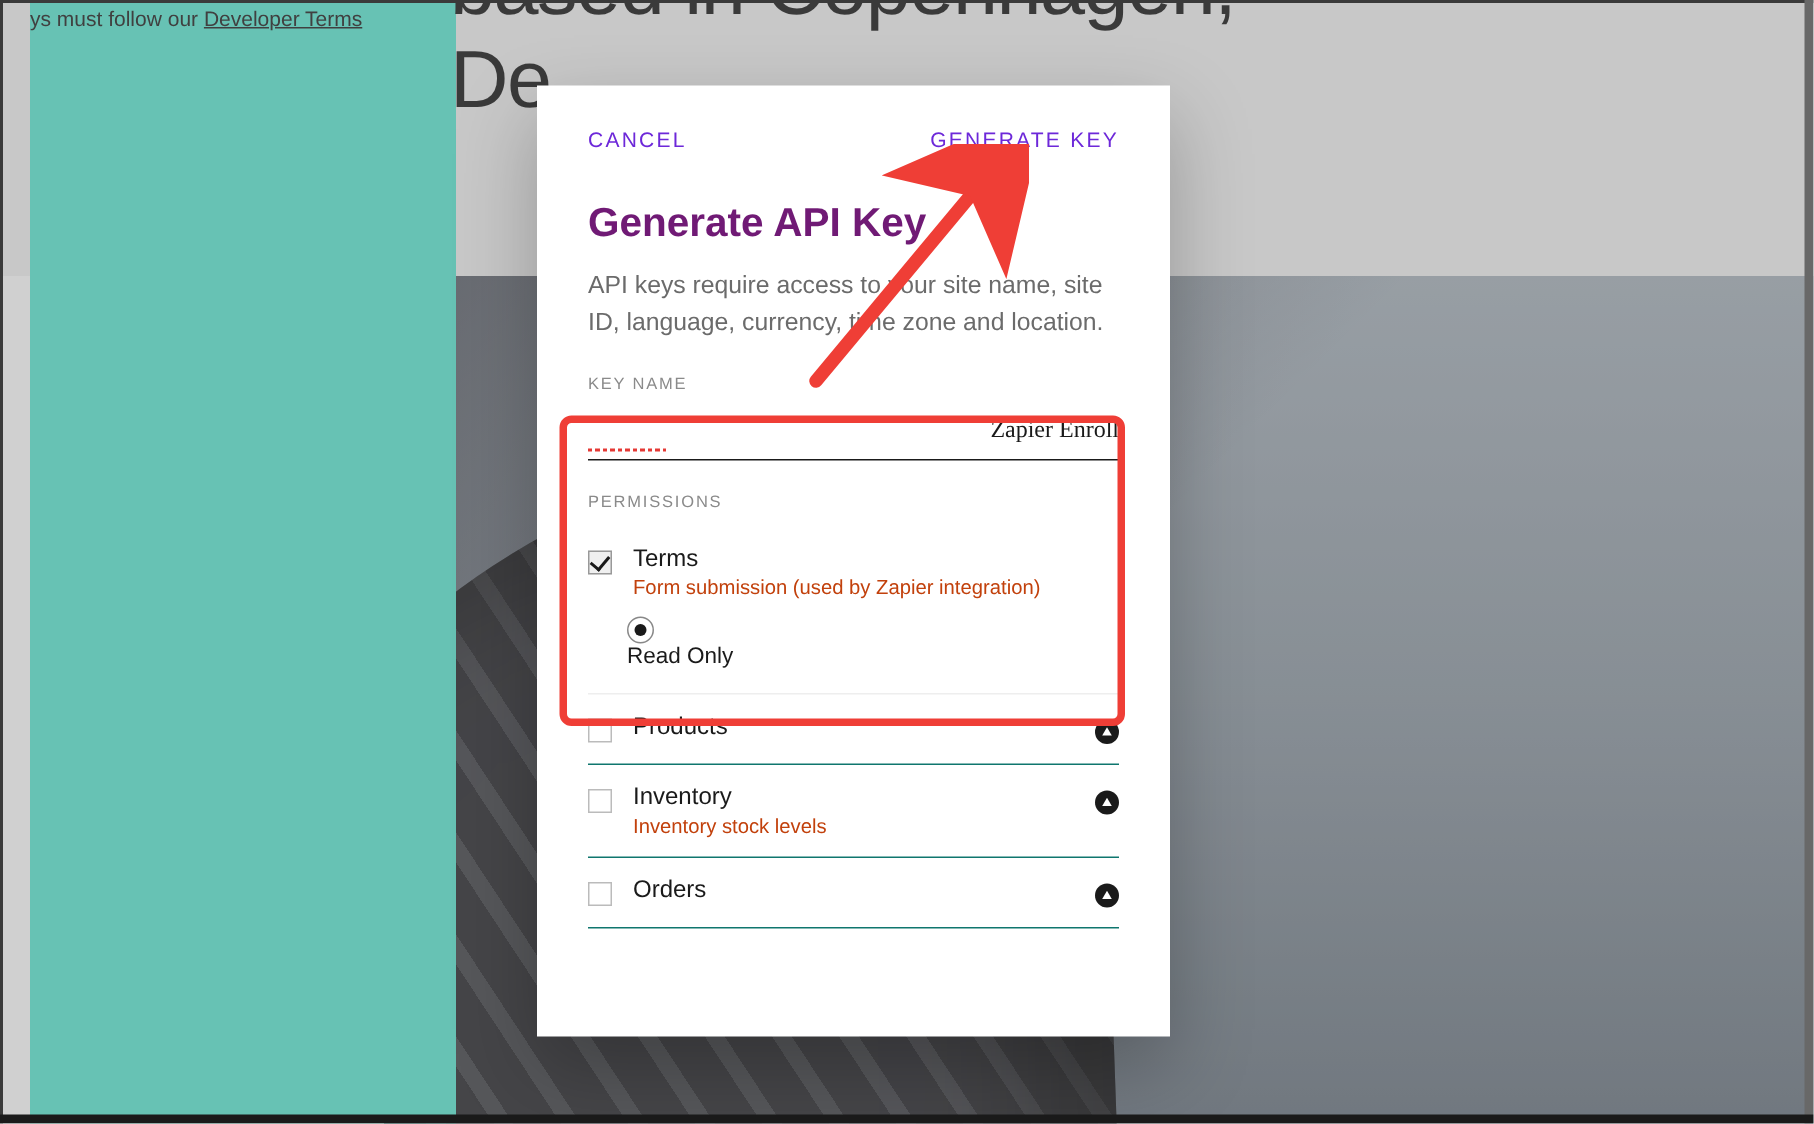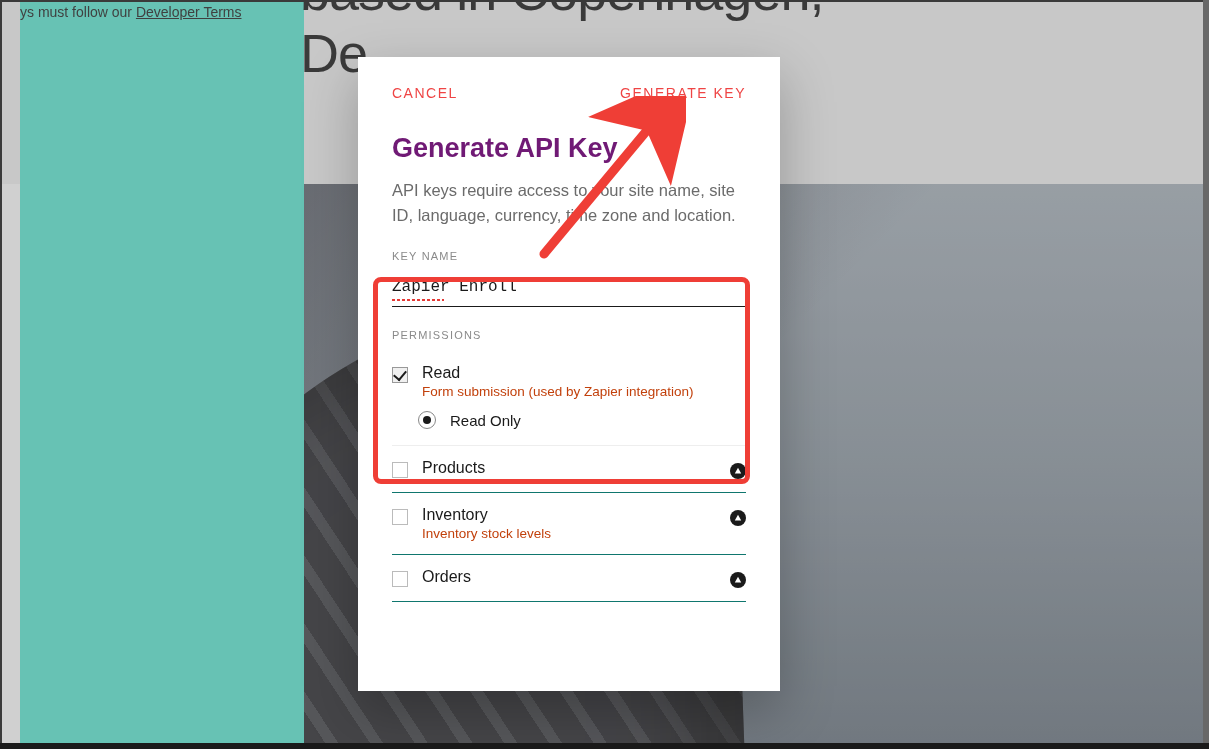--- a/index.html
+++ b/index.html
@@ -27,48 +27,48 @@
     box-shadow: inset -60px 40px 80px rgba(0,0,0,0.5);
   }
 
   
   .dim { position:absolute; inset:0; background: rgba(120,120,120,0.35); pointer-events:none; }
 
   
   .modal { position: absolute; left: 358px; top: 57px; width: 422px; height: 634px; background: #fff;
     box-shadow: 0 20px 50px rgba(0,0,0,0.25); overflow: hidden; }
   .modal-header { display:flex; justify-content: space-between; align-items: center; padding: 28px 34px 14px; }
-  .modal-header button { background:none; border:none; font-size: 14px; letter-spacing: 1.5px; font-weight:500; color:#ef4444; cursor:pointer; font-family: inherit; }
+  .modal-header button { background:none; border:none; font-size: 14px; letter-spacing: 1.5px; font-weight:500; color:#6d28d9; cursor:pointer; font-family: inherit; }
   .modal-body { padding: 18px 34px 0; }
   .modal-title { font-size: 27px; font-weight: 600; color:#701a75; margin-bottom: 14px; }
   .modal-desc { font-size: 16.5px; line-height: 1.5; color: #6b6b6b; }
 
   
   .highlight { position:absolute; left: 373px; top: 277px; width: 377px; height: 207px;
     border: 5px solid #ef3e36; border-radius: 8px; pointer-events:none; z-index: 50; }
 
   
   .section-label { font-size: 11px; letter-spacing: 1.2px; color:#8a8a8a; font-weight:500; margin-top: 22px; margin-bottom: 10px; }
   .key-name-wrap { position:relative; }
-  .key-name-input { width:100%; border:none; border-bottom:1px solid #1a1a1a; padding: 6px 0 10px; font-size:16px; font-family: Liberation Mono, monospace; color:#1a1a1a; outline:none; background:transparent; }
+  .key-name-input { width:100%; border:none; border-bottom:1px solid #1a1a1a; padding: 6px 0 10px; font-size:16px; font-family: Liberation Serif, serif; color:#1a1a1a; outline:none; background:transparent;text-align:right; }
   .spell { position:absolute; left:0; bottom:6px; width:52px; height:2px;
     background-image: repeating-linear-gradient(90deg, #e53935 0 3px, transparent 3px 5px);
     pointer-events:none; }
 
   .perm-list { margin-top: 4px; }
   .perm-row { display:flex; align-items:flex-start; gap: 14px; padding: 13px 0; border-bottom: 1px solid #0f766e; position:relative; }
   .perm-row.first { border-bottom: none; padding-bottom: 6px; }
   .checkbox { width:16px; height:16px; border:1px solid #bbb; background:#fff; margin-top:3px; flex-shrink:0; cursor:pointer; position:relative; }
   .checkbox.checked { background:#f0f0f0; border-color:#999; }
   .checkbox.checked::after { content:""; position:absolute; left:3px; top:0px; width:6px; height:10px; border:solid #1a1a1a; border-width:0 2px 2px 0; transform: rotate(40deg); }
   .perm-text { flex:1; }
   .perm-title { font-size:16px; color:#1a1a1a; font-weight:400; }
   .perm-sub { font-size:13.5px; color:#c2410c; margin-top:2px; }
 
-  .sub-radio-row { display:flex; align-items:flex-end; gap:14px; padding: 6px 0 16px 26px; border-bottom:1px solid #eee; }
+  .sub-radio-row { display:flex; align-items:flex-start; padding: 6px 0 16px 26px; border-bottom:1px solid #eee;flex-direction:column; }
   .radio { width:18px; height:18px; border:1px solid #888; border-radius:50%; position:relative; flex-shrink:0; cursor:pointer; }
   .radio.on::after { content:""; position:absolute; left:4px; top:4px; width:8px; height:8px; background:#1a1a1a; border-radius:50%; }
   .radio-label { font-size:15px; color:#1a1a1a; }
 
   .badge { width:16px; height:16px; border-radius:50%; background:#1a1a1a; color:#fff; display:flex; align-items:center; justify-content:center; flex-shrink:0; margin-top:4px; }
   .badge svg { width:8px; height:8px; }
 
   
   .arrow { position:absolute; left:526px; top:96px; width:160px; height:170px; z-index:60; pointer-events:none; }
 
@@ -113,21 +113,21 @@
       <div class="spell"></div>
     </div>
 
     <div class="section-label">PERMISSIONS</div>
 
     <div class="perm-list">
 
       <div class="perm-row first">
         <div class="checkbox checked"></div>
         <div class="perm-text">
-          <div class="perm-title">Read</div>
+          <div class="perm-title">Terms</div>
           <div class="perm-sub">Form submission (used by Zapier integration)</div>
         </div>
       </div>
 
       <div class="sub-radio-row">
         <div class="radio on"></div>
         <div class="radio-label">Read Only</div>
       </div>
 
       <div class="perm-row">

